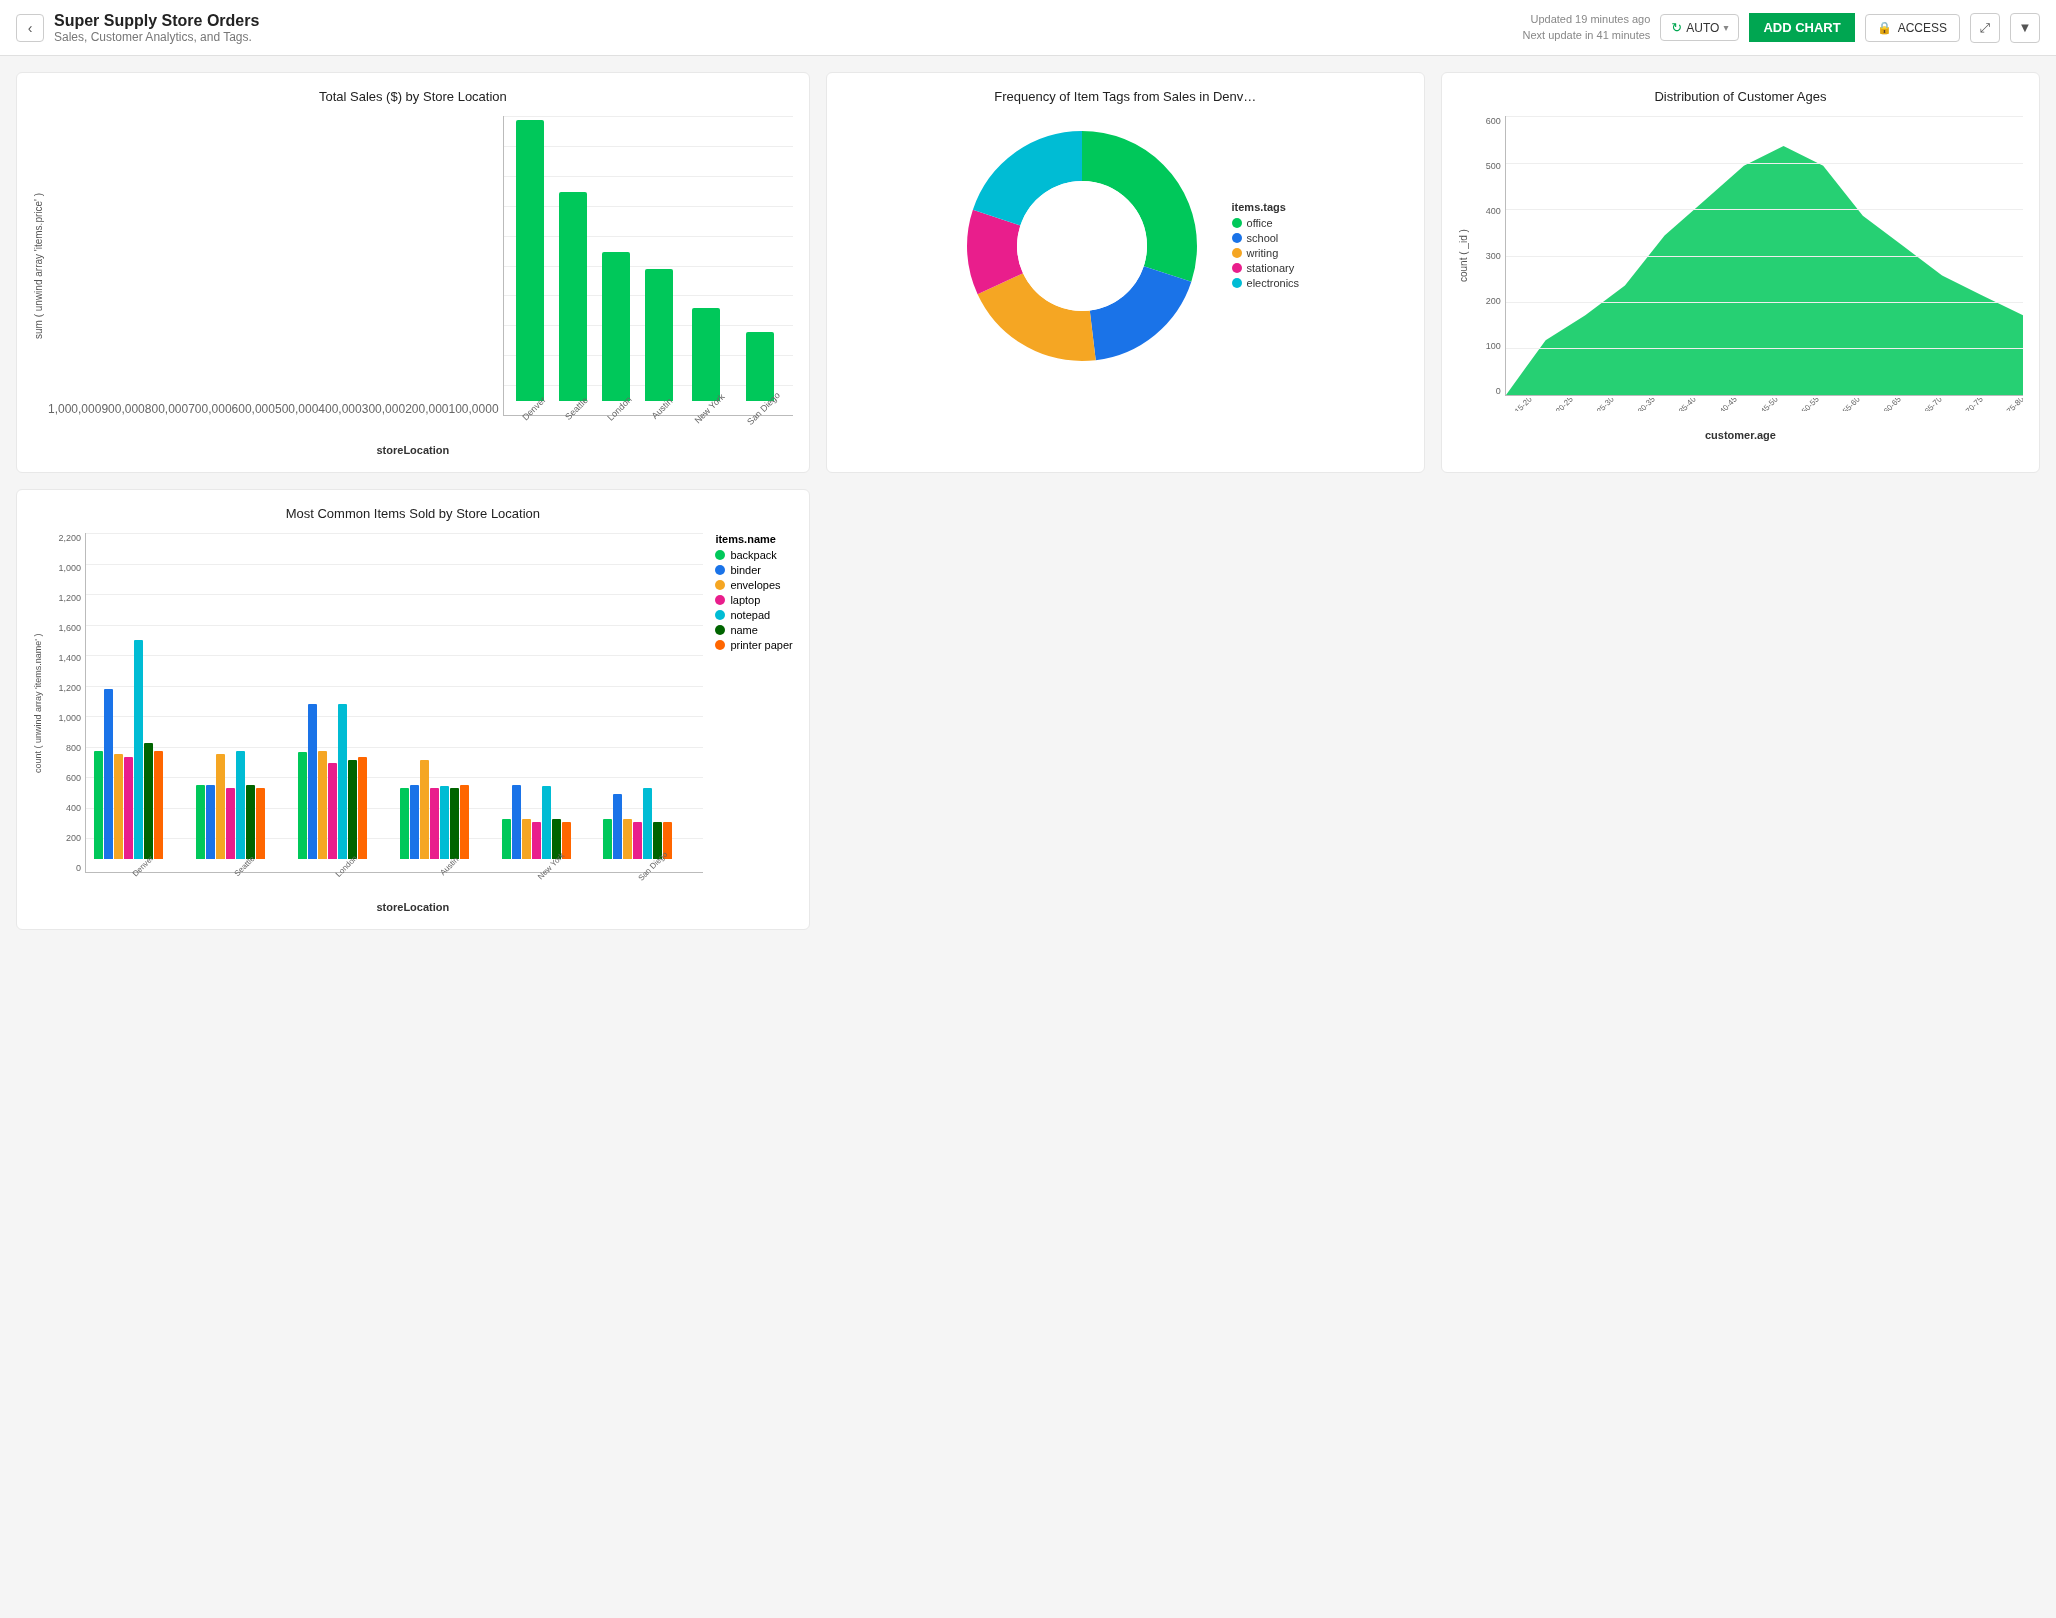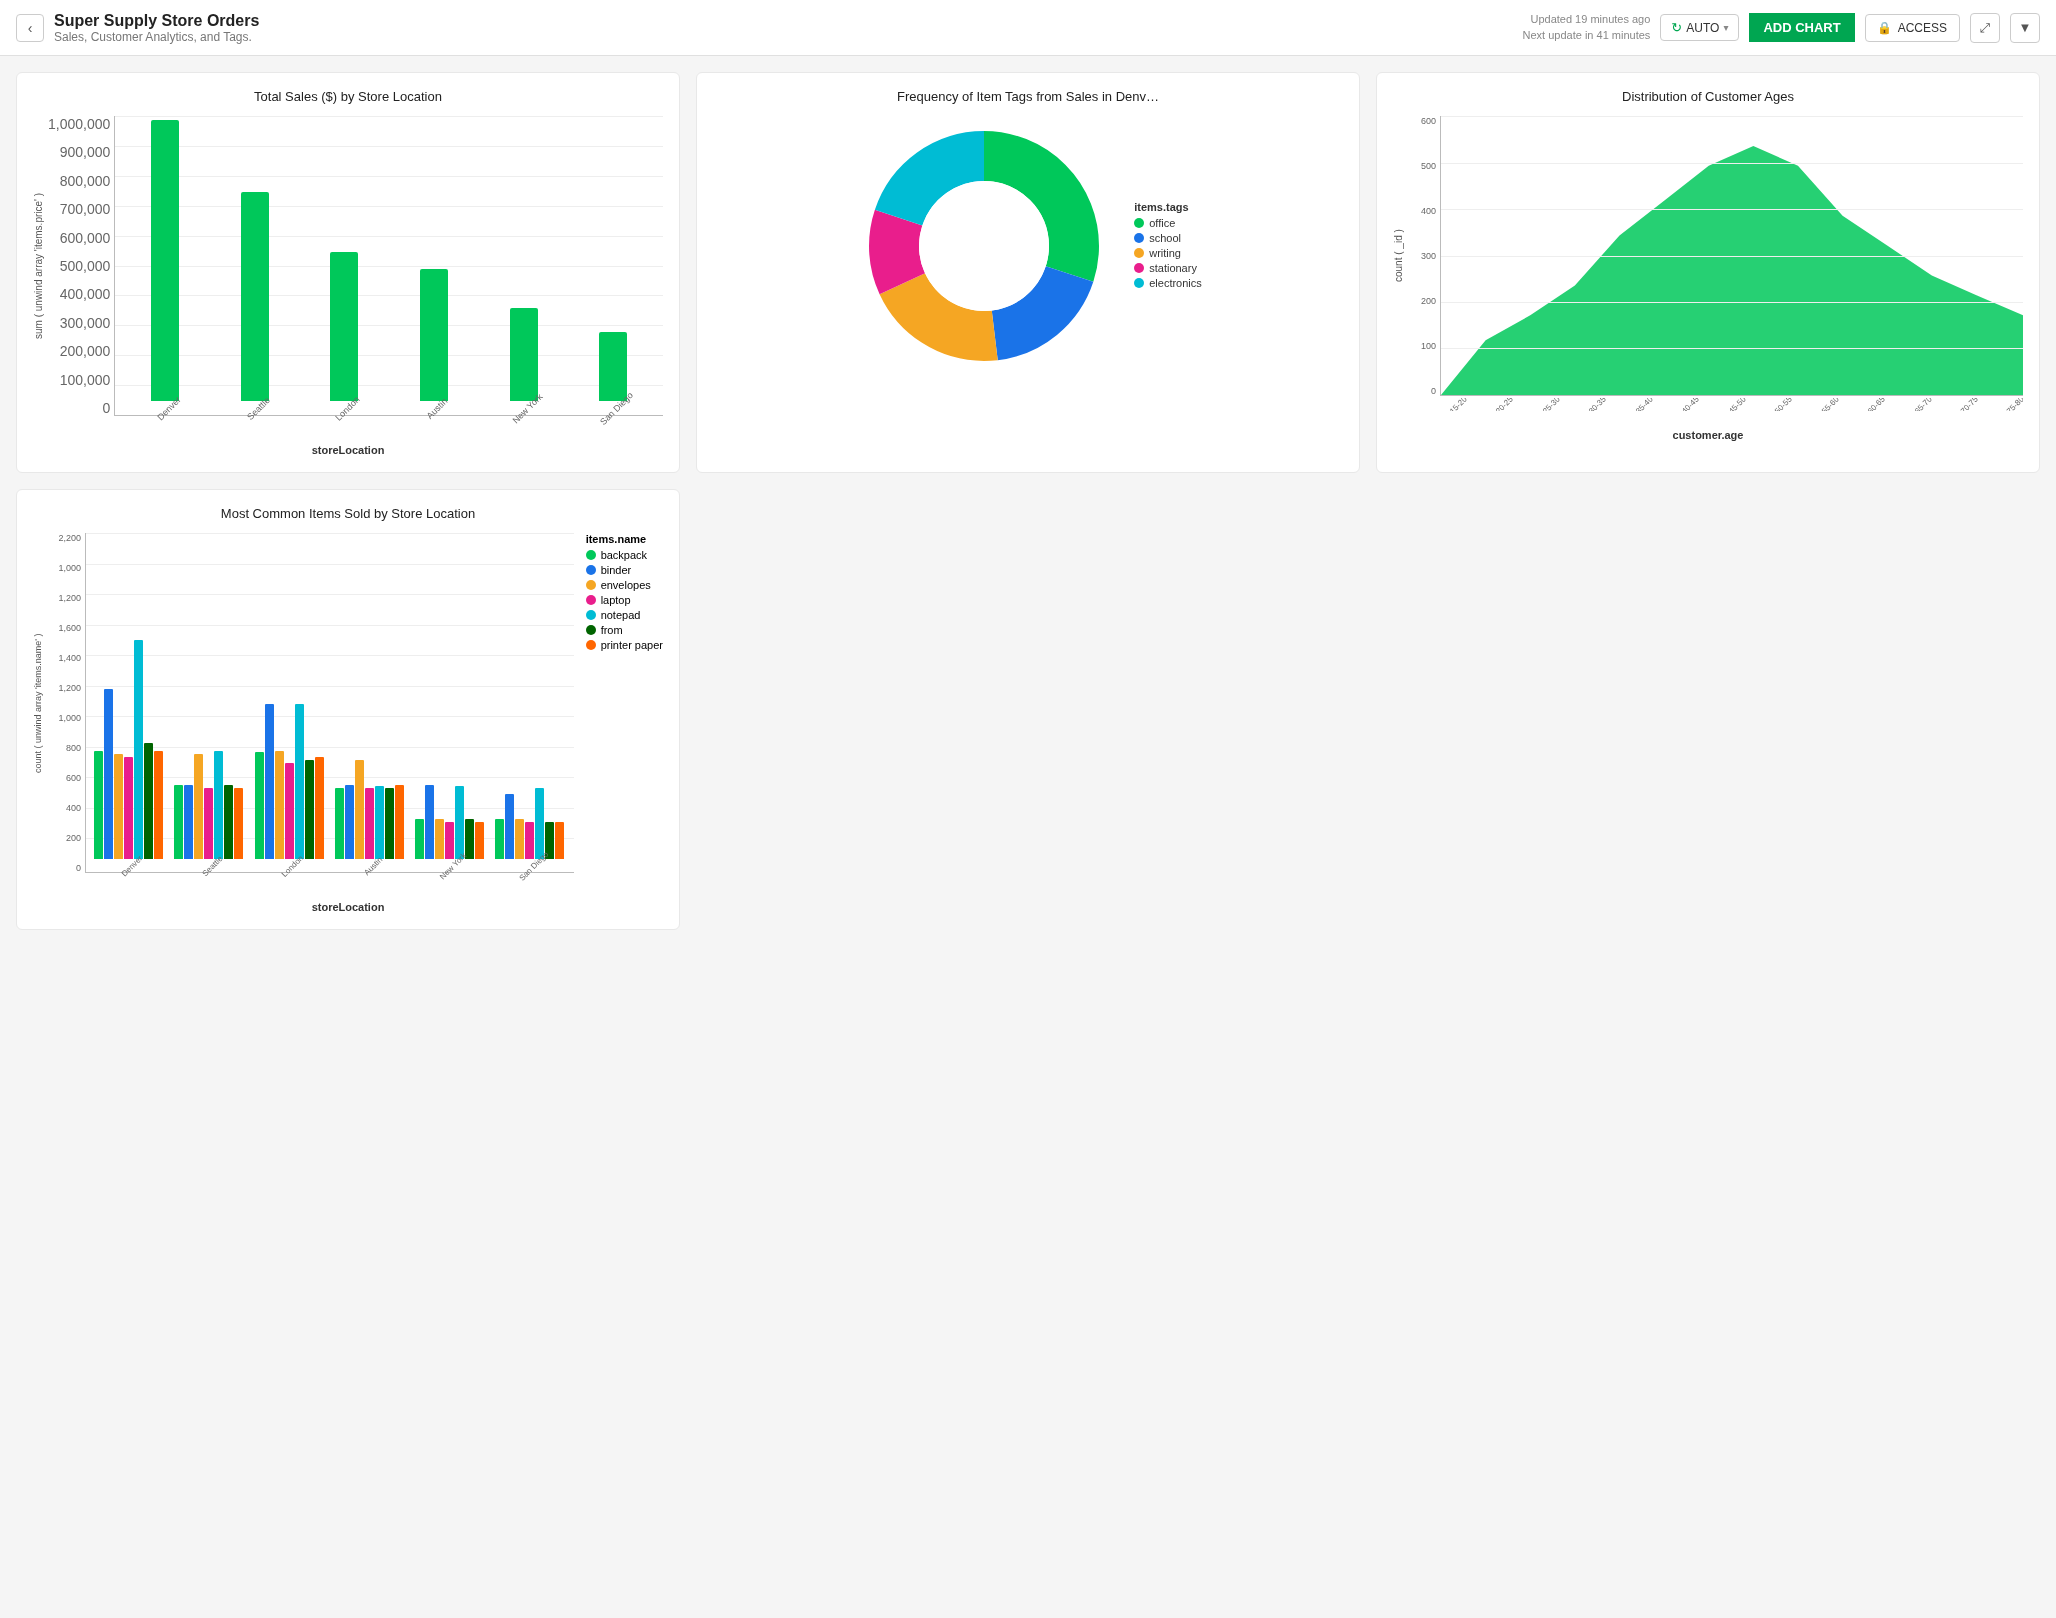--- a/index.html
+++ b/index.html
@@ -108,21 +108,21 @@
     </button>
   </div>
 </div>
 
 <div class="dashboard">
 
   <div class="chart-card chart-row-top col-1">
     <div class="chart-title">Total Sales ($) by Store Location</div>
     <div style="position:relative; display:flex;">
       <div style="writing-mode:vertical-rl; transform:rotate(180deg); font-size:10px; color:#555; text-align:center; margin-right:4px; white-space:nowrap;">sum ( unwind array 'items.price' )</div>
-      <div style="display:flex; flex-direction:column; justify-content:space-between; align-items:flex-end; height:300px; font-size:14px; color:#666; padding-right:4px; min-width:60px;text-align:center;">
+      <div style="display:flex; flex-direction:row; justify-content:space-between; align-items:flex-end; height:300px; font-size:12px; color:#666; padding-right:4px; min-width:60px;text-align:center;">
         <span>1,000,000</span>
           <span>900,000</span>
           <span>800,000</span>
           <span>700,000</span>
         <span>600,000</span>
           <span>500,000</span>
           <span>400,000</span>
           <span>300,000</span>
         <span>200,000</span>
           <span>100,000</span>
@@ -390,21 +390,21 @@
         <div class="legend-item">
           <div class="legend-dot" style="background:#e91e8c;"></div>
           <span>laptop</span>
         </div>
         <div class="legend-item">
           <div class="legend-dot" style="background:#00bcd4;"></div>
           <span>notepad</span>
         </div>
         <div class="legend-item">
           <div class="legend-dot" style="background:#006400;"></div>
-          <span>from</span>
+          <span>name</span>
         </div>
         <div class="legend-item">
           <div class="legend-dot" style="background:#ff6600;"></div>
           <span>printer paper</span>
         </div>
       </div>
     </div>
     <div style="text-align:center;font-size:11px;font-weight:700;color:#333;margin-top:28px;">storeLocation</div>
   </div>
 

